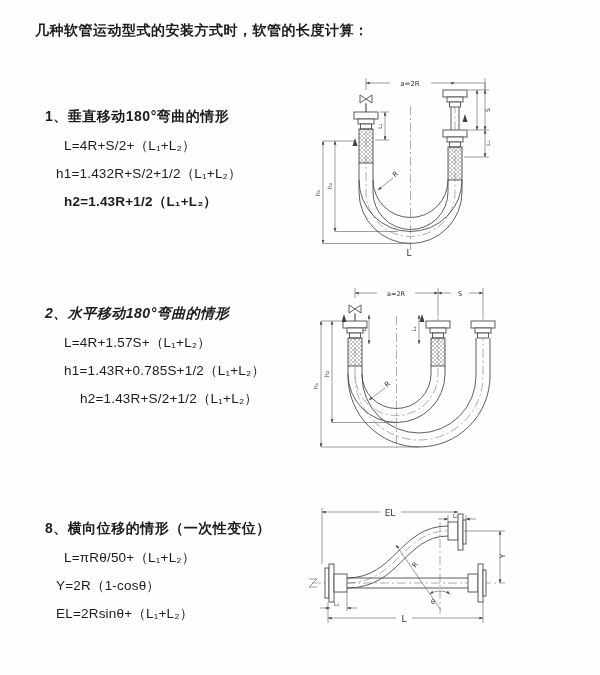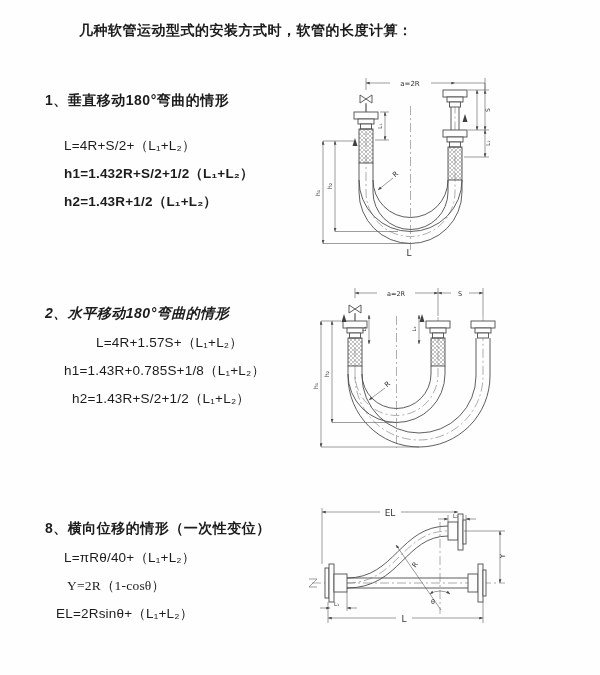--- a/index.html
+++ b/index.html
@@ -1,26 +1,26 @@
 <!DOCTYPE html>
 <html><head>
 <meta charset="utf-8">
 <style>
   html,body{margin:0;padding:0;}
   body{
     width:600px;height:675px;position:relative;background:#fefefe;
     font-family:"Liberation Sans","DejaVu Sans",sans-serif;color:#1c1c1c;
     overflow:hidden;
   }
-  .page-title{position:absolute;left:35px;top:22px;font-size:14px;font-weight:600;letter-spacing:.5px;margin-left:44px;}
+  .page-title{position:absolute;left:35px;top:22px;font-size:14px;font-weight:600;letter-spacing:.5px;}
   .sec-heading{position:absolute;font-size:14px;font-weight:600;letter-spacing:.5px;}
   .formula{position:absolute;font-size:13.5px;letter-spacing:.2px;}
-  #h1{left:45px;top:92px;}  #f1a{left:64px;top:137px;} #f1b{left:64px;top:165px;font-weight:bold;} #f1c{left:64px;top:193px;font-weight:bold;}
-  #h2{left:45px;top:305px;font-style:italic;}  #f2a{left:64px;top:334px;margin-left:32px;} #f2b{left:64px;top:362px;} #f2c{left:72px;top:390px;text-align:center;}
-  #h3{left:45px;top:520px;}  #f3a{left:64px;top:549px;} #f3b{left:67px;top:577px;font-family:Liberation Serif, serif;} #f3c{left:56px;top:605px;}
+  #h1{left:45px;top:108px;}  #f1a{left:64px;top:137px;} #f1b{left:56px;top:165px;} #f1c{left:64px;top:193px;font-weight:bold;}
+  #h2{left:45px;top:305px;font-style:italic;}  #f2a{left:64px;top:334px;} #f2b{left:64px;top:362px;} #f2c{left:80px;top:390px;text-align:center;}
+  #h3{left:45px;top:520px;}  #f3a{left:64px;top:549px;} #f3b{left:56px;top:577px;} #f3c{left:56px;top:605px;}
   svg{position:absolute;overflow:visible;}
   #d1{left:298px;top:68px;}
   #d2{left:305px;top:278px;}
   #d3{left:300px;top:498px;}
   .ln{stroke:#4d4d4d;stroke-width:.9;fill:none;}
   .thin{stroke:#5a5a5a;stroke-width:.6;fill:none;}
   .dim{stroke:#5a5a5a;stroke-width:.6;fill:none;}
   .cl{stroke:#6a6a6a;stroke-width:.55;fill:none;stroke-dasharray:9 3 2 3;}
   .fit{fill:#fdfdfd;stroke:#4d4d4d;stroke-width:.9;}
   .braid{stroke:#4d4d4d;stroke-width:.9;}
@@ -42,25 +42,25 @@
 
 <div class="page-title">几种软管运动型式的安装方式时，软管的长度计算：</div>
 
 <div class="sec-heading" id="h1">1、垂直移动180°弯曲的情形</div>
 <div class="formula" id="f1a">L=4R+S/2+（L₁+L₂）</div>
 <div class="formula" id="f1b">h1=1.432R+S/2+1/2（L₁+L₂）</div>
 <div class="formula" id="f1c">h2=1.43R+1/2（L₁+L₂）</div>
 
 <div class="sec-heading" id="h2">2、水平移动180°弯曲的情形</div>
 <div class="formula" id="f2a">L=4R+1.57S+（L₁+L₂）</div>
-<div class="formula" id="f2b">h1=1.43R+0.785S+1/8（L₁+L₂）</div>
+<div class="formula" id="f2b">h1=1.43R+0.785S+1/2（L₁+L₂）</div>
 <div class="formula" id="f2c">h2=1.43R+S/2+1/2（L₁+L₂）</div>
 
 <div class="sec-heading" id="h3">8、横向位移的情形（一次性变位）</div>
-<div class="formula" id="f3a">L=πRθ/40+（L₁+L₂）</div>
+<div class="formula" id="f3a">L=πRθ/50+（L₁+L₂）</div>
 <div class="formula" id="f3b">Y=2R（1-cosθ）</div>
 <div class="formula" id="f3c">EL=2Rsinθ+（L₁+L₂）</div>
 
 <svg id="d1" width="295" height="200" viewBox="0 0 295 200">
 
   <path class="cl" d="M68,36 V124 A44.5,44.5 0 0 0 157,124 V22"></path>
   <line class="cl" x1="112.5" y1="38" x2="112.5" y2="182"></line>
 
   <g>
     <line class="dim" x1="68" y1="10" x2="68" y2="22"></line>

